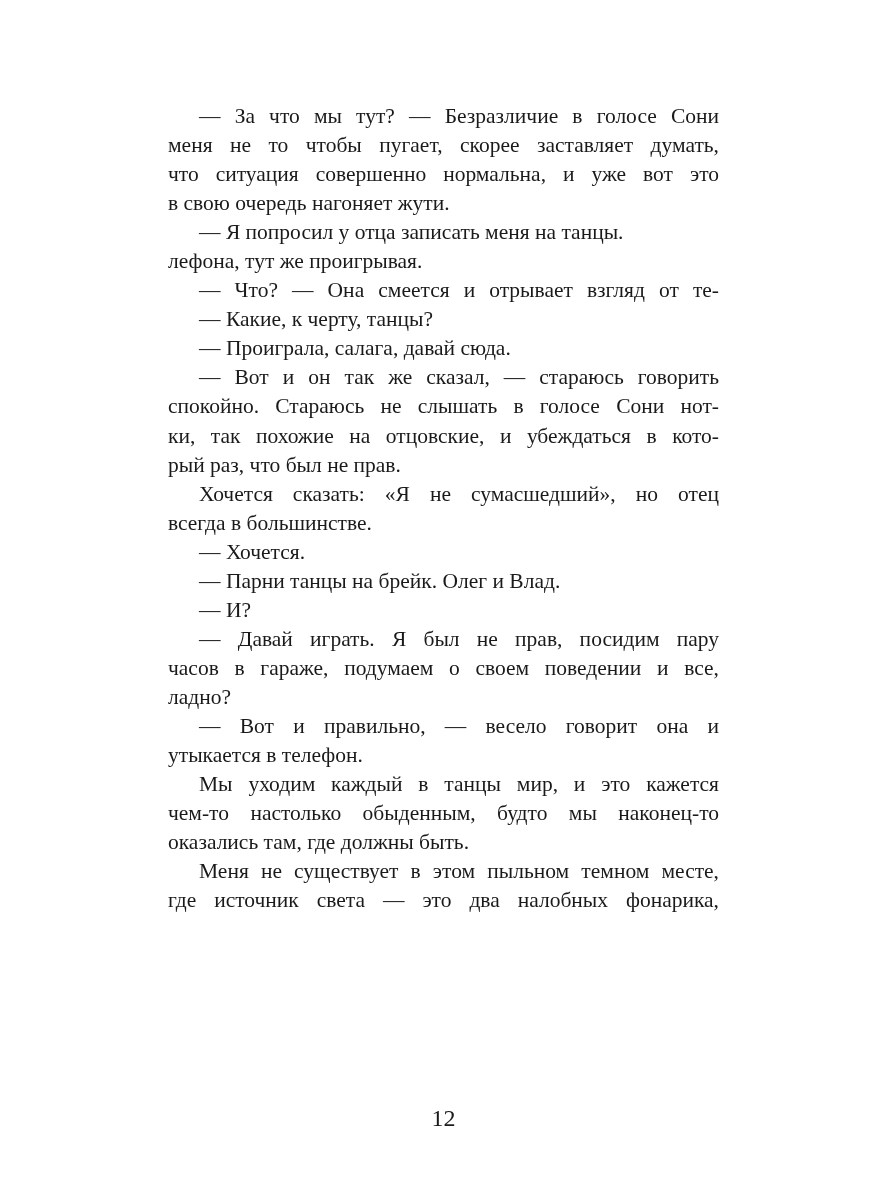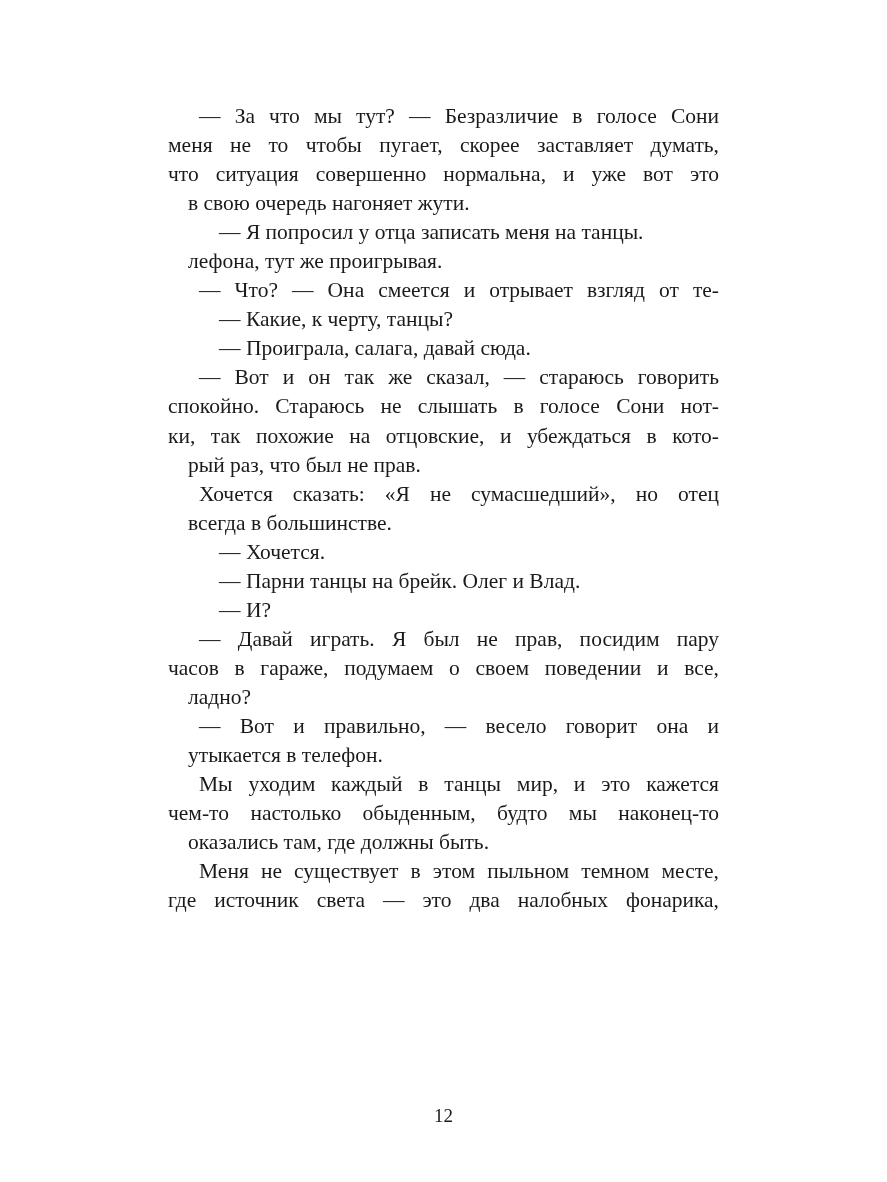--- a/index.html
+++ b/index.html
@@ -11,24 +11,24 @@
       position: absolute; left: 168px; top: 102px; width: 551px;
       font-family: "Liberation Serif", "DejaVu Serif", serif;
       font-size: 21.5px; color: #1a1a1a;
     }
     .line {
       display: block; height: 29.05px; line-height: 29.05px;
       white-space: nowrap; text-align: justify; text-align-last: justify;
       overflow: hidden;
     }
     .line.first { padding-left: 31px; }
-    .line.last { text-align-last: left; margin-left: 20px; }
+    .line.last { text-align-last: left; }
     .page-number {
       position: absolute; left: 0; width: 887px; top: 1105px; text-align: center;
-      font-family: "Liberation Serif", "DejaVu Serif", serif; font-size: 19px; color: #1a1a1a;
+      font-family: "Liberation Serif", "DejaVu Serif", serif; font-size: 24px; color: #1a1a1a;
     }
   </style>
 </head>
 <body>
 
 <div class="page">
   <div class="text-block" id="text-block">
       <div>
         <span class="line first">— За что мы тут? — Безразличие в голосе Сони</span>
         <span class="line">меня не то чтобы пугает, скорее заставляет думать,</span>

